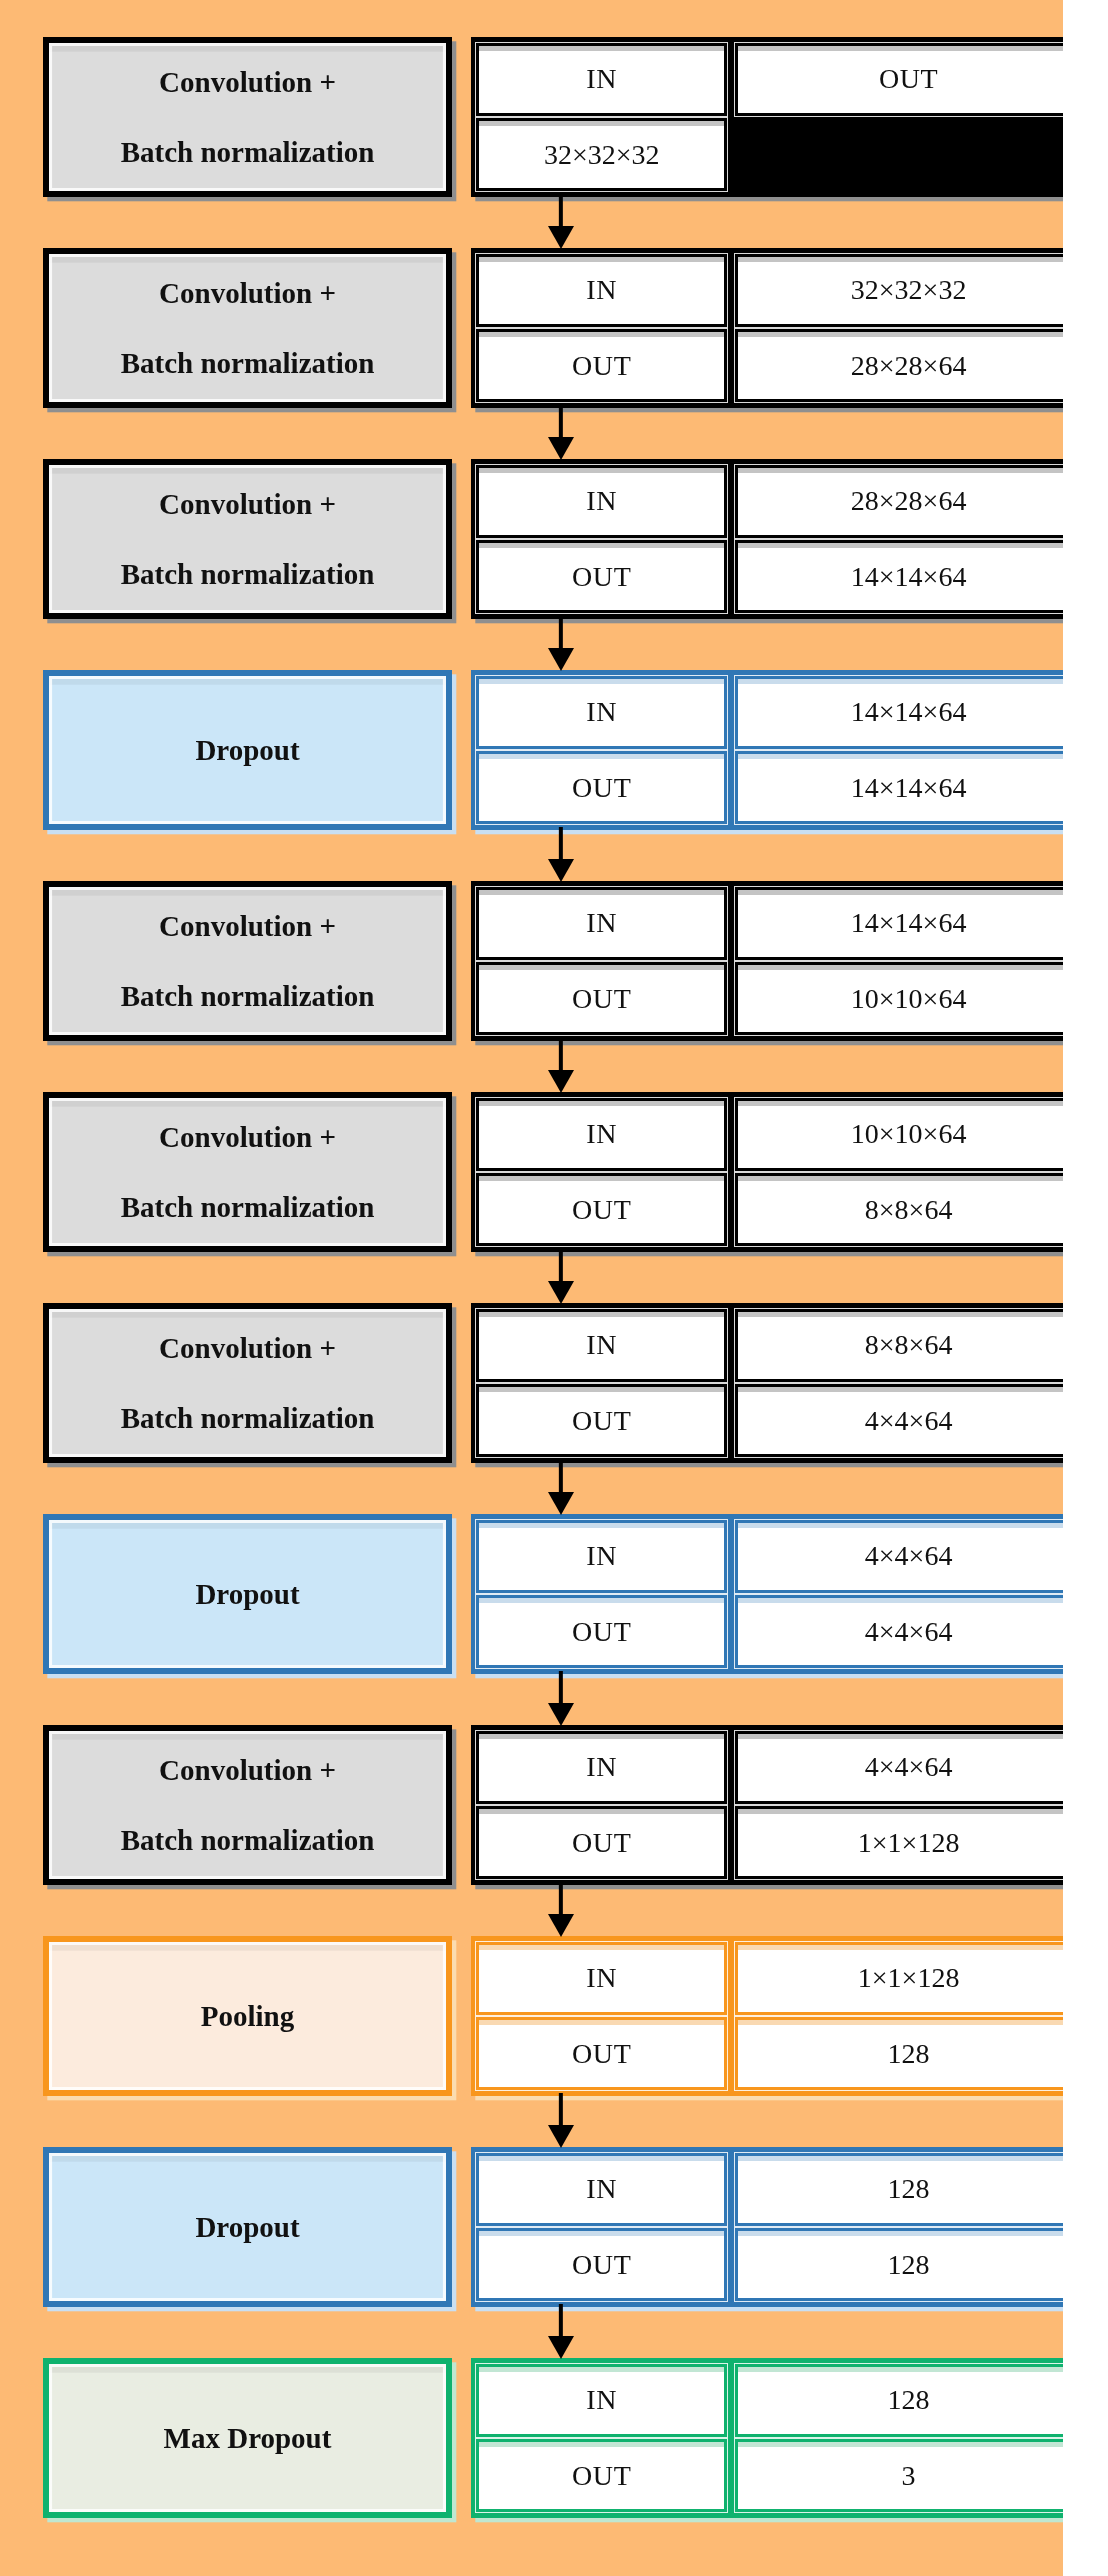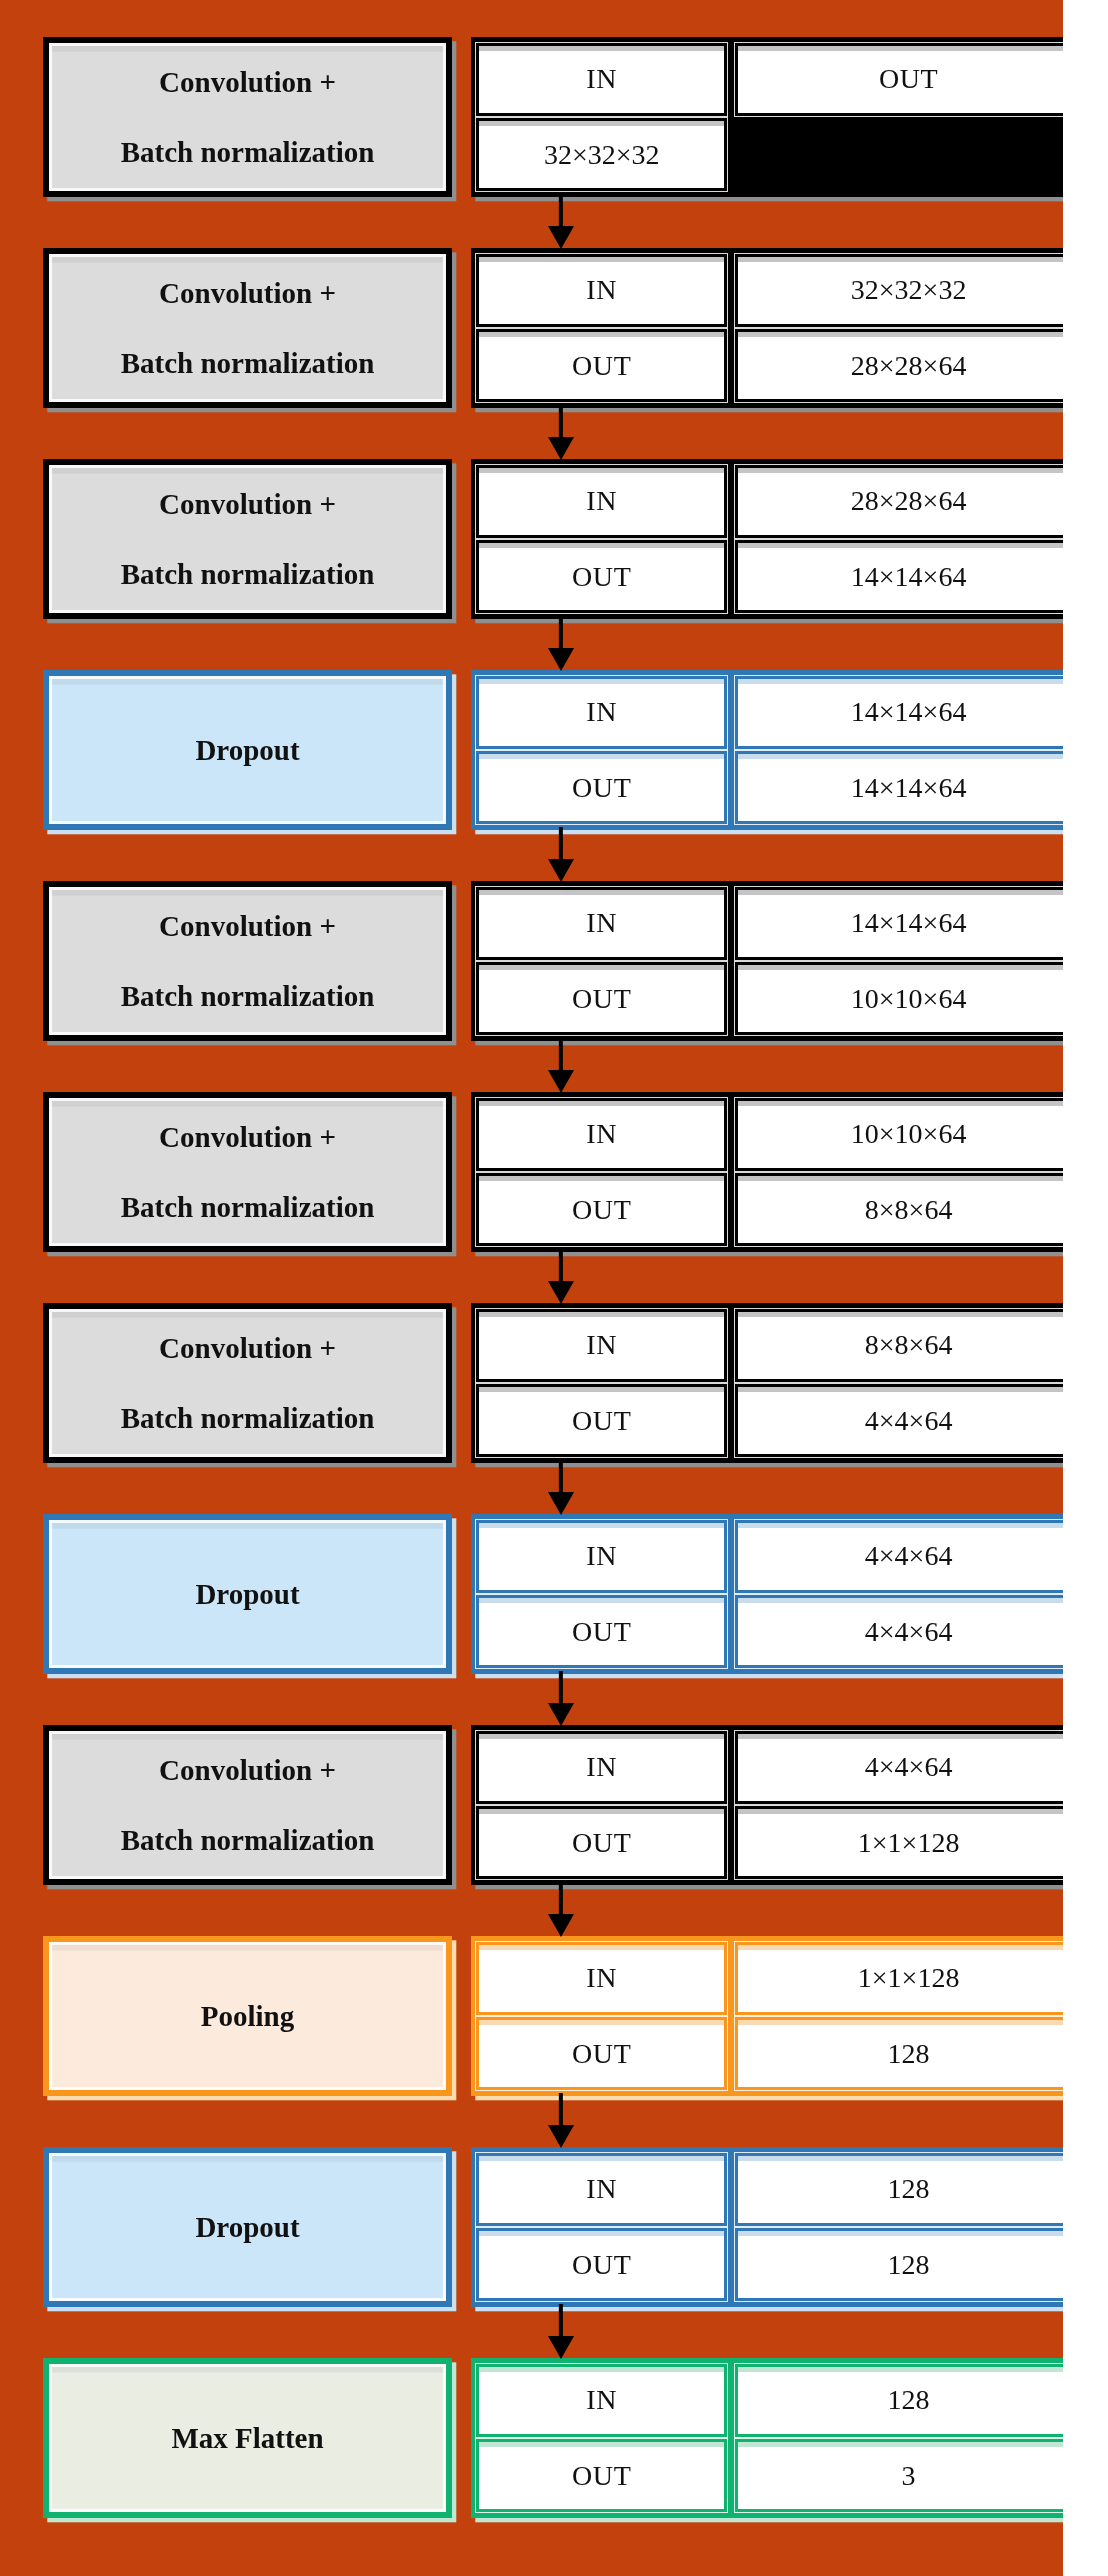--- a/index.html
+++ b/index.html
@@ -1,17 +1,17 @@
 <!DOCTYPE html>
 <html style="font-size:10px"><head>
 <meta charset="utf-8">
 <style>
   html, body { margin:0; padding:0; background:#ffffff; }
   .page {
-    position:relative; width:1063px; height:2576px; background:#c2410c;
+    position:relative; width:1063px; height:2576px; background:#fdba74;
     font-family:"Liberation Serif","DejaVu Serif",serif; color:#111;
     overflow:hidden;
   }
   .stack { position:absolute; left:43px; top:37px; width:1045px; }
 
   .layer-unit { position:relative; margin-bottom:51px; }
   .layer-unit:last-child { margin-bottom:0; }
 
   
   .theme-conv    { --bc:#000000; --fill:#DCDCDC; --sh:#8F8F8F; --bevel:#C4C4C4; }
@@ -365,21 +365,21 @@
     </div>
     <div class="arrow">
       <div class="stem"></div>
       <div class="head"></div>
     </div>
   </div>
       <div class="layer-unit theme-maxpool">
     <div class="layer-row">
       <div class="label-block">
         <div class="label-inner">
-              <span class="label-line">Max Flatten</span>
+              <span class="label-line">Max Dropout</span>
             </div>
       </div>
       <div class="io-table">
         <div class="cell key">
           <span>IN</span>
         </div>
         <div class="cell val">
           <span>128</span>
         </div>
         <div class="cell key">

